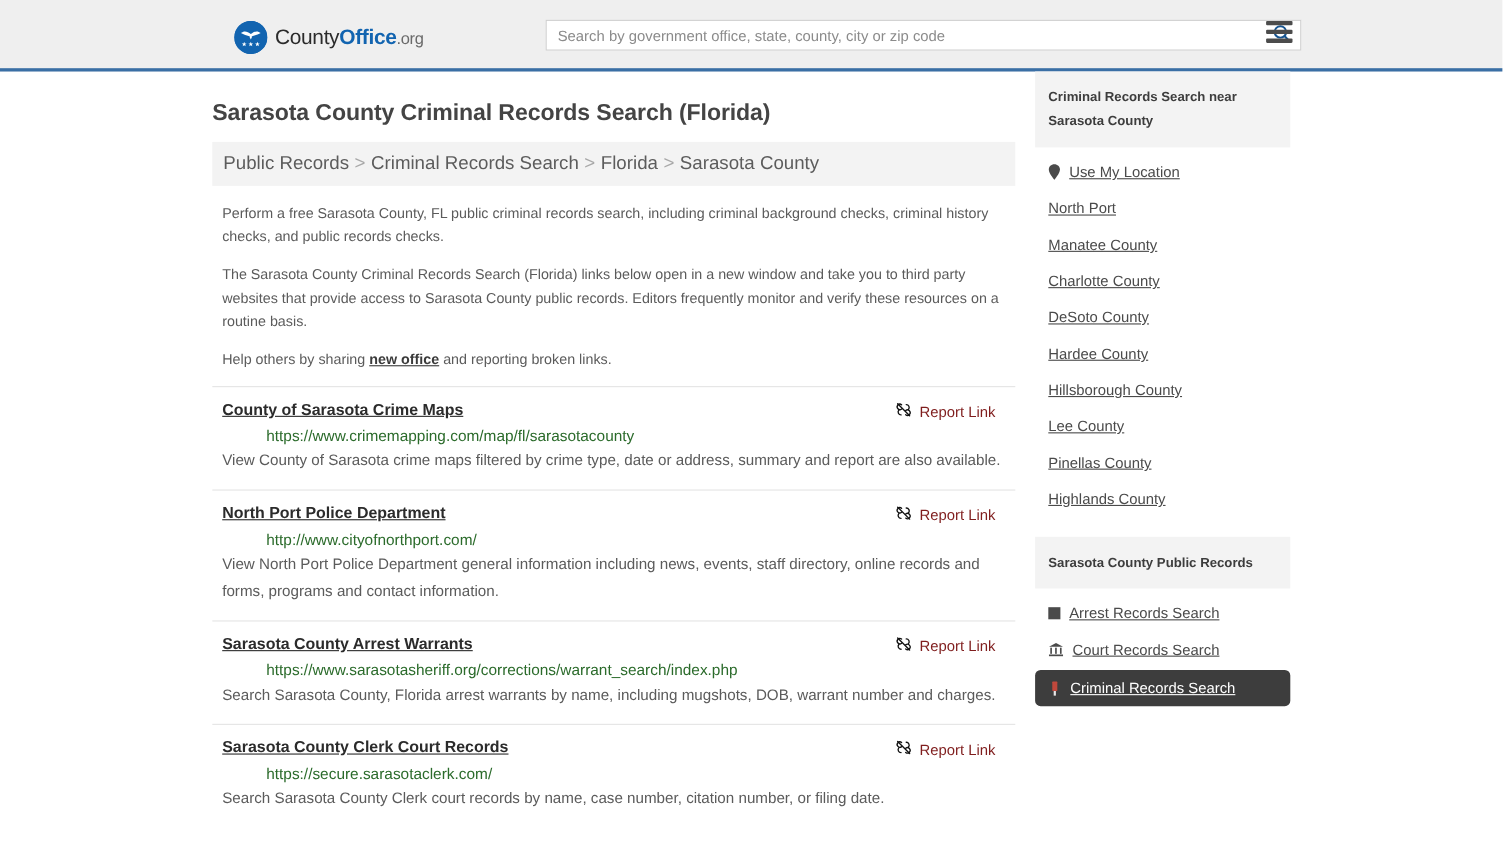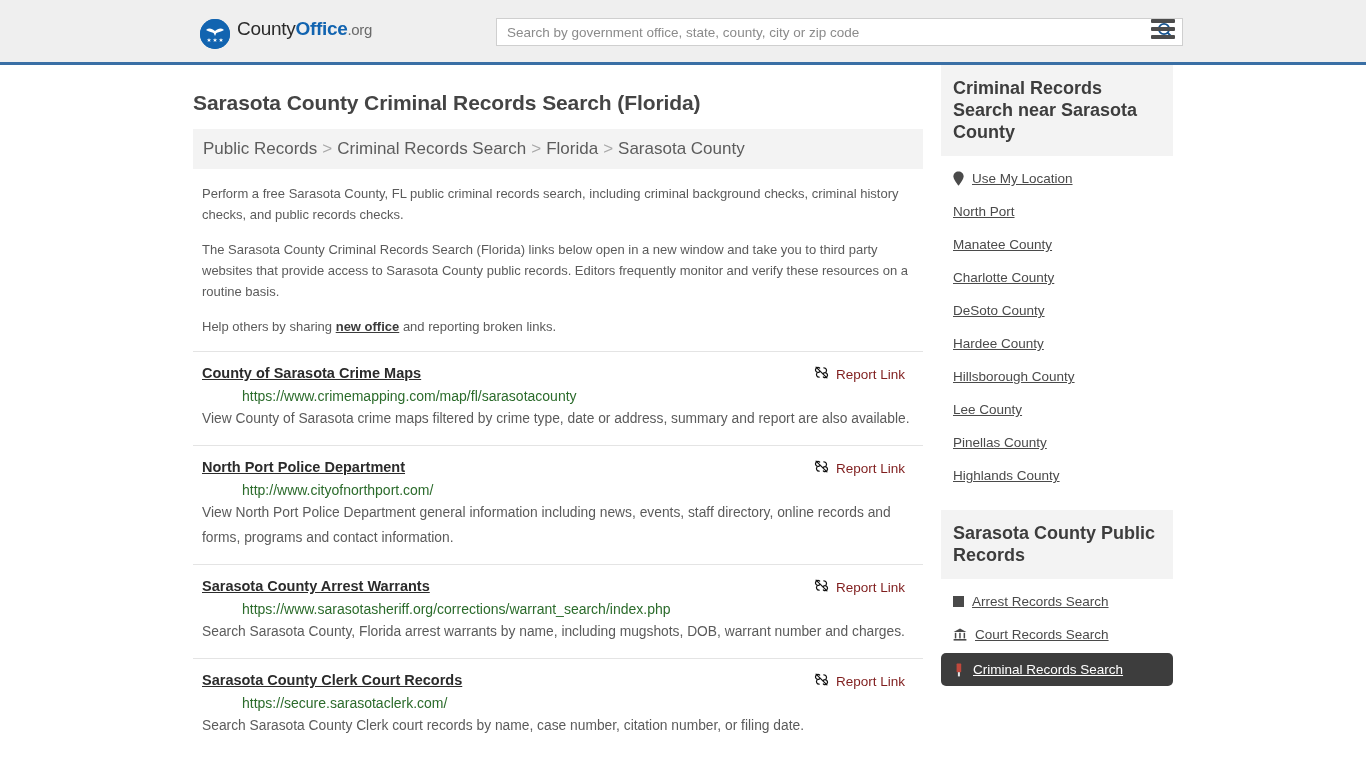--- a/index.html
+++ b/index.html
@@ -17,23 +17,24 @@
   .site-header {
     height: 65px;
     background: #efefef;
     border-bottom: 3px solid #3a6fa5;
     display: flex;
     align-items: center;
     position: relative;
   }
   .logo-wrap {
     position: absolute;
-    left: 200px;
+    left: 213px;
     top: 19px;
     display: flex;
+    align-items: center;
     gap: 7px;
     cursor: pointer;
   }
   .logo-mark {
     width: 30px; height: 30px;
     border-radius: 50%;
     background: #1264b0;
     display: block;
     flex: 0 0 auto;
   }
@@ -187,21 +188,21 @@
     color: #5b5b5b;
     line-height: 25px;
     margin-top: 2px;
   }
 
   
   .side-box { margin-bottom: 0; }
   .side-head {
     background: #f3f3f3;
     padding: 12px 12px 13px 12px;
-    font-size: 18px;
+    font-size: 12px;
     font-weight: bold;
     color: #3d3d3d;
     line-height: 22px;
   }
   .side-list { padding: 6px 0 0 0; }
   .side-item {
     display: flex;
     align-items: center;
     gap: 8px;
     padding: 9px 12px 9px 12px;

